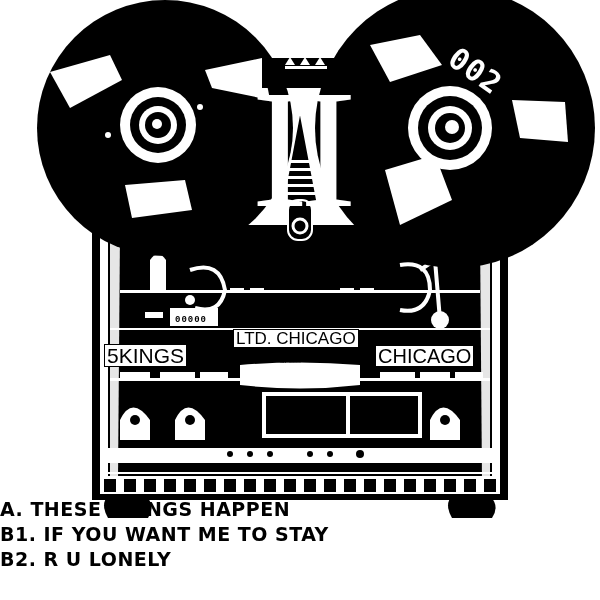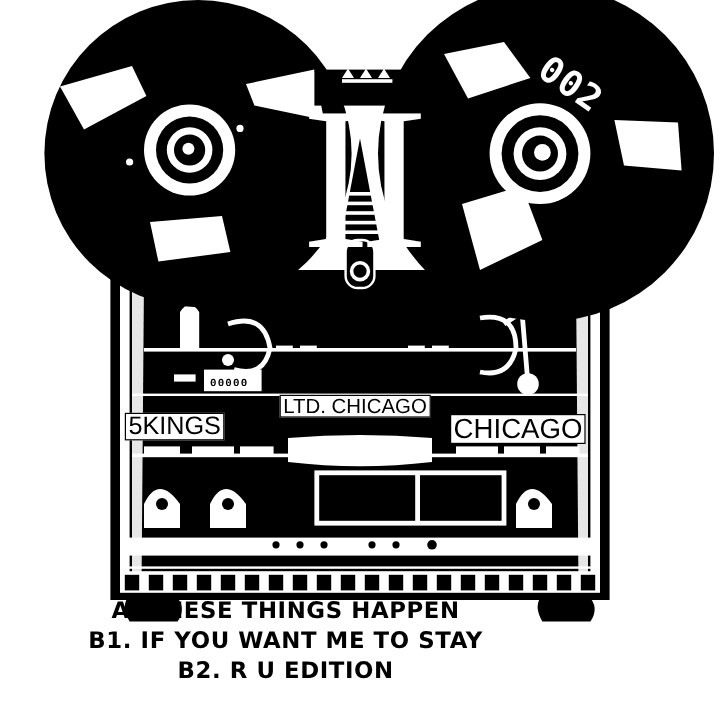--- a/index.html
+++ b/index.html
@@ -4,24 +4,24 @@
   <style>
     html, body { margin: 0; padding: 0; background: #ffffff; }
     body { width: 600px; height: 600px; position: relative; overflow: hidden; }
     .art { position: absolute; left: 0; top: 0; width: 600px; height: 600px; }
     .label-text { position: absolute; white-space: nowrap; }
     .r2r { left: 112px; top: 12px; font-family: "DejaVu Sans", sans-serif; font-weight: bold; font-size: 38px; color: #000000; letter-spacing: -1px; }
     .cat { left: 462px; top: 40px; font-family: "DejaVu Sans Mono", monospace; font-weight: bold; font-size: 30px; color: #fff; transform: rotate(35deg); transform-origin: left top; letter-spacing: 1px; }
     .boxed { background: #fff; color: #000; font-family: "Liberation Sans", sans-serif; line-height: 1; padding: 0 2px; border: 1px solid #000; }
     .kings { left: 104px; top: 344px; font-size: 21px; letter-spacing: 0px; }
     .ltd { left: 233px; top: 329px; font-size: 17px; }
-    .chicago { left: 375px; top: 345px; font-size: 23px; }
+    .chicago { left: 375px; top: 345px; font-size: 20px; }
     .counter { left: 175px; top: 315px; font-family: Liberation Mono, monospace; font-size: 9px; font-weight: bold; color: #000; letter-spacing: 1px; }
     .serial { left: 280px; top: 358px; font-family: "DejaVu Sans Mono", monospace; font-size: 5px; color: #000; }
-    .tracks { position: absolute; left: 0; top: 497px; width: 476px; text-align: center; }
+    .tracks { position: absolute; left: 0; top: 497px; width: 476px; }
     .track { font-family: "DejaVu Sans", sans-serif; font-weight: bold; font-size: 19px; line-height: 25px; color: #000; letter-spacing: 0.5px; }
   </style>
 </head>
 <body>
 
 <svg class="art" viewBox="0 0 600 600" xmlns="http://www.w3.org/2000/svg">
 
   <g>
     <path d="M92 225 L508 225 L508 500 L92 500 Z" fill="#000"></path>
     <rect x="112" y="228" width="376" height="250" fill="#000"></rect>
@@ -160,14 +160,14 @@
 <div class="label-text cat">002</div>
 <div class="label-text counter">00000</div>
 <div class="label-text boxed kings">5KINGS</div>
 <div class="label-text boxed ltd">LTD. CHICAGO</div>
 <div class="label-text boxed chicago">CHICAGO</div>
 <div class="label-text serial">SX 0000</div>
 
 <div class="tracks">
   <div class="track">A. THESE THINGS HAPPEN</div>
   <div class="track">B1. IF YOU WANT ME TO STAY</div>
-  <div class="track">B2. R U EDITION</div>
+  <div class="track">B2. R U LONELY</div>
 </div>
 
 </body></html>

